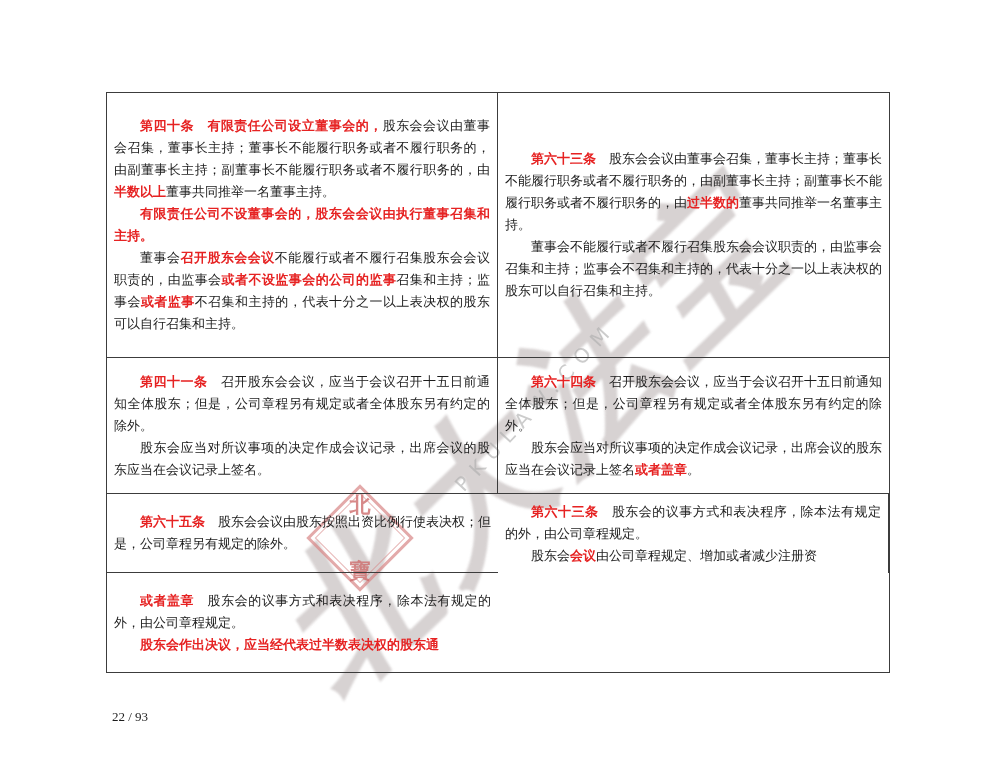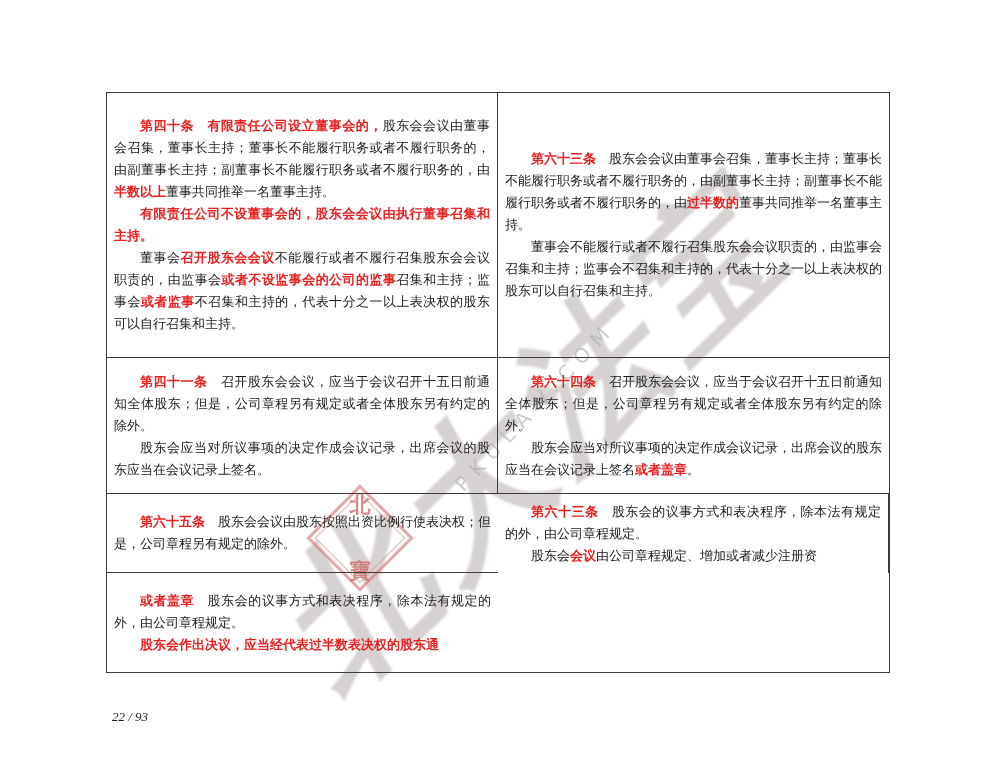--- a/index.html
+++ b/index.html
@@ -78,21 +78,20 @@
   .em{
     color:#e62222;
     font-weight:bold;
     font-family:"Liberation Sans","DejaVu Sans",sans-serif;
   }
   
   .page-num{
     position:absolute;left:112px;top:708px;z-index:2;
     font-size:13px;line-height:18px;color:#1c1c1c;
     font-family:"Liberation Serif","DejaVu Serif",serif;
-    font-style:italic;
   }
 </style>
 </head>
 <body>
 
 <div class="wm-layer">
   <div class="wm-callig">北大法宝</div>
   <div class="wm-latin">PKULAW.COM</div>
   <div class="wm-stamp">
     <div class="wm-stamp-chars">

